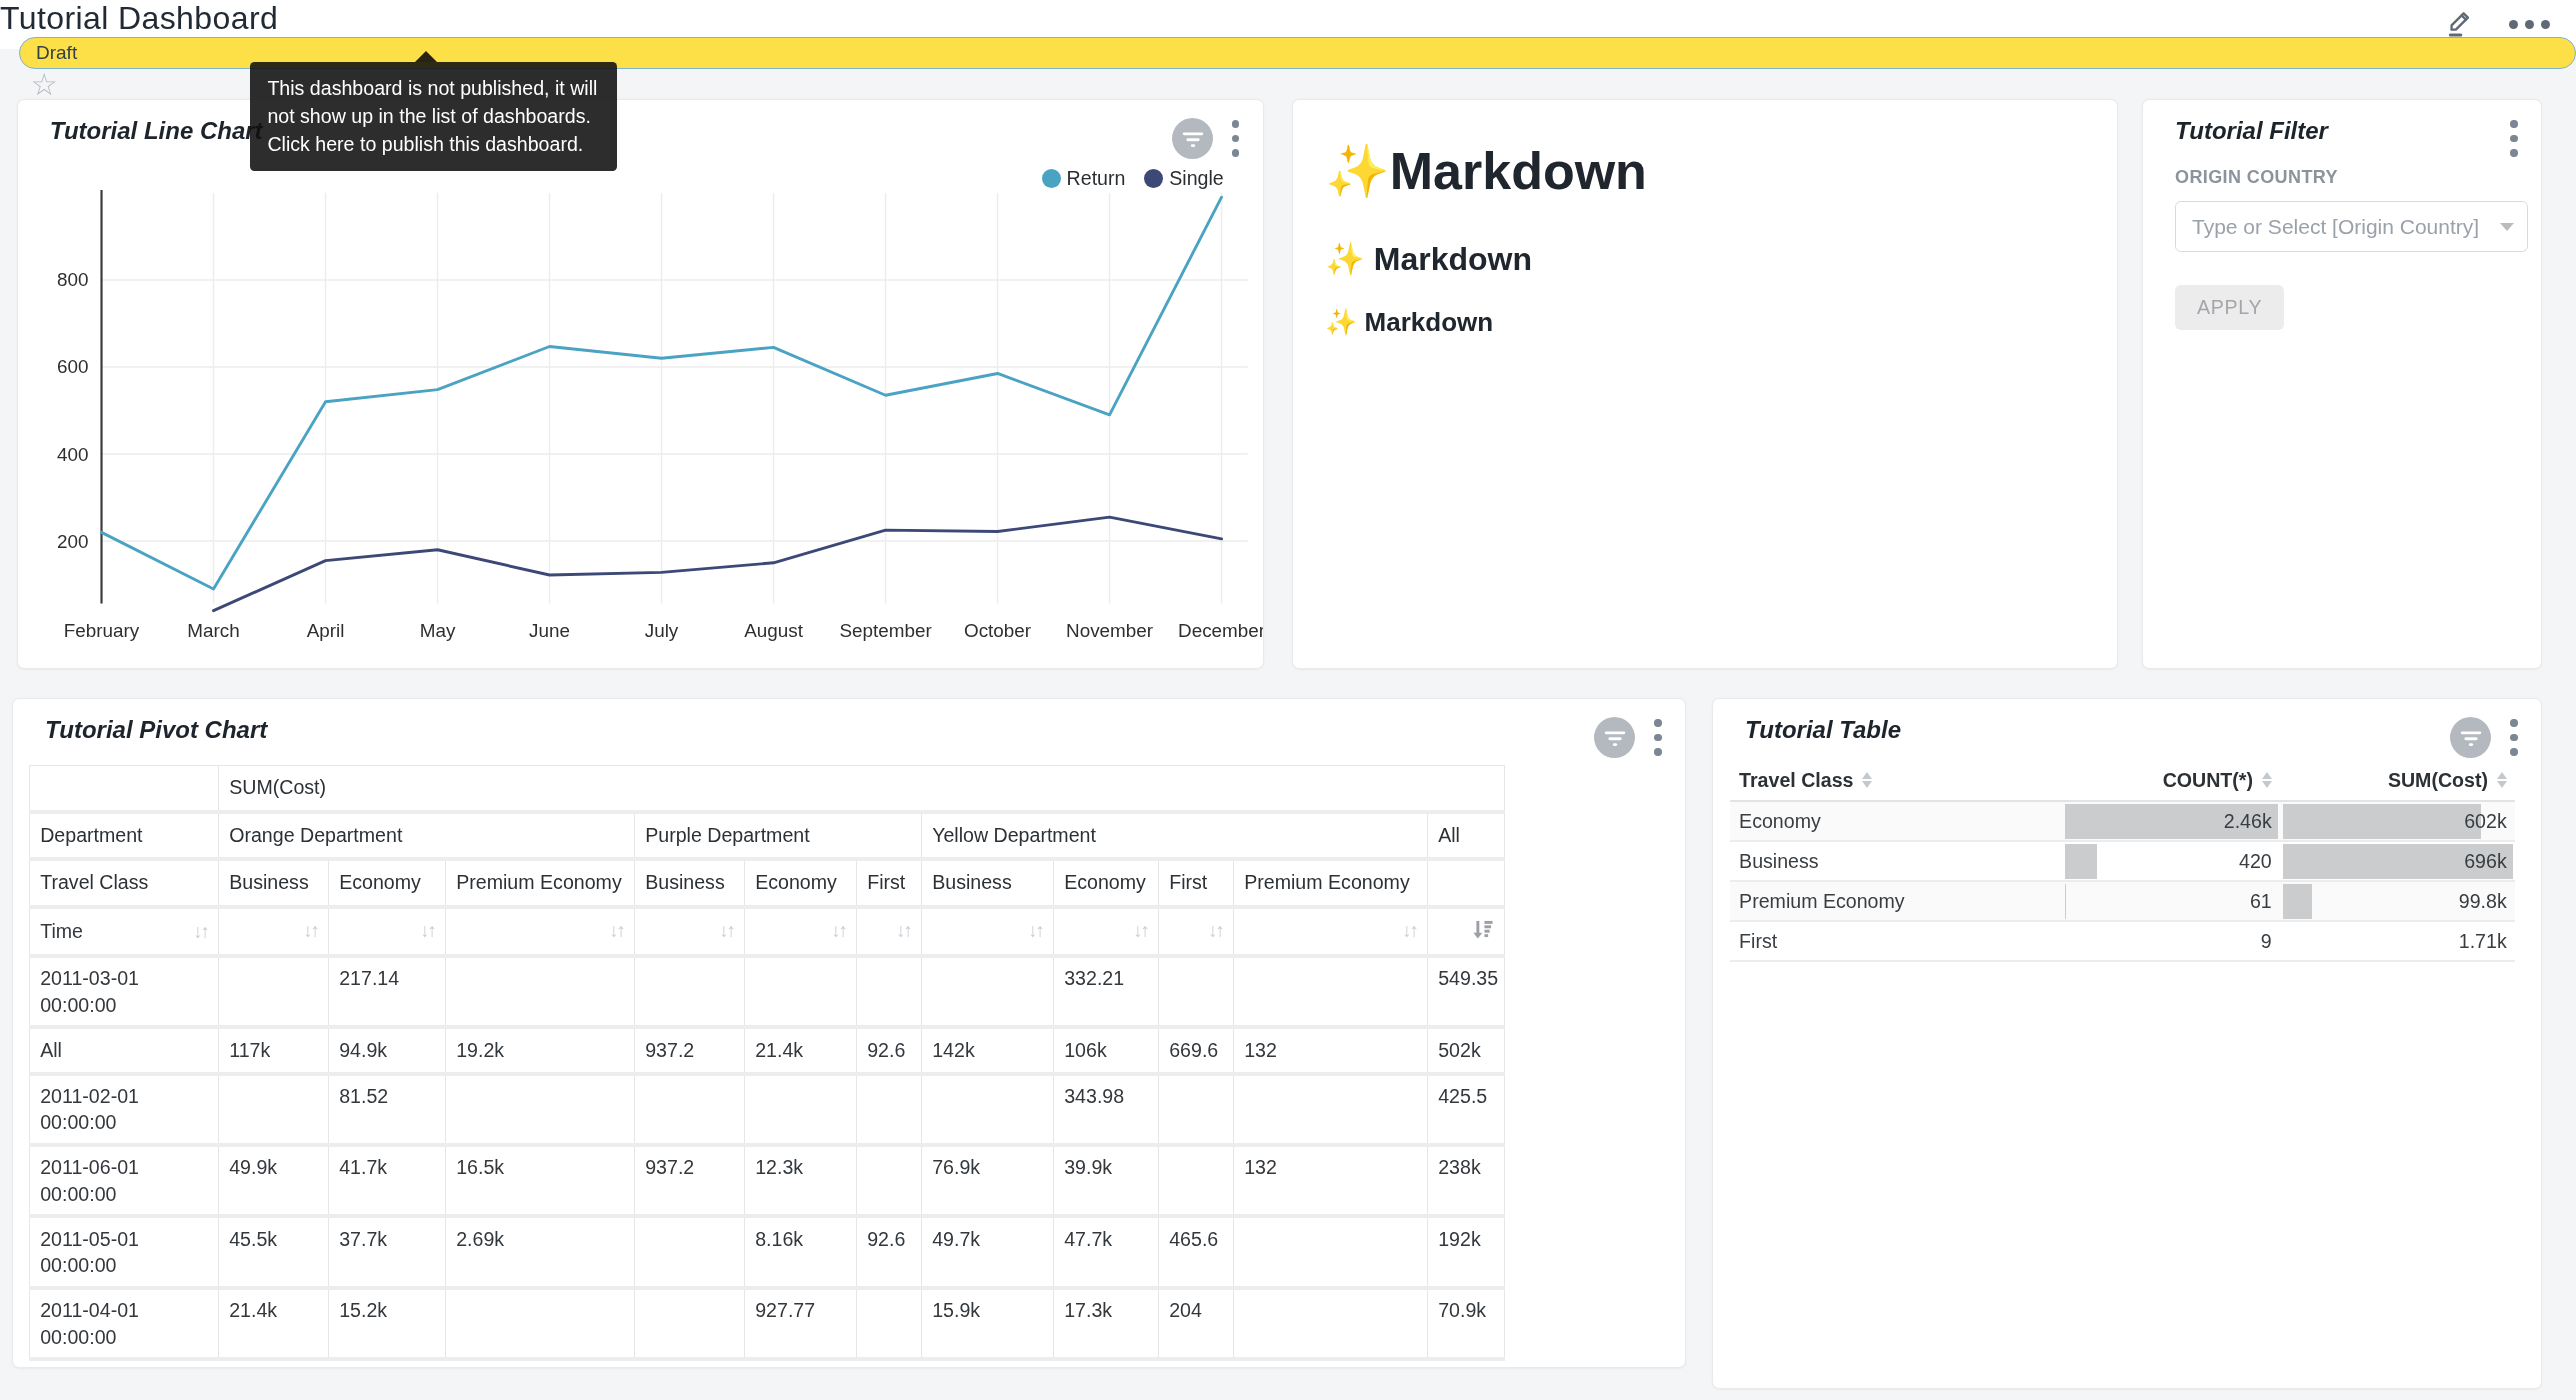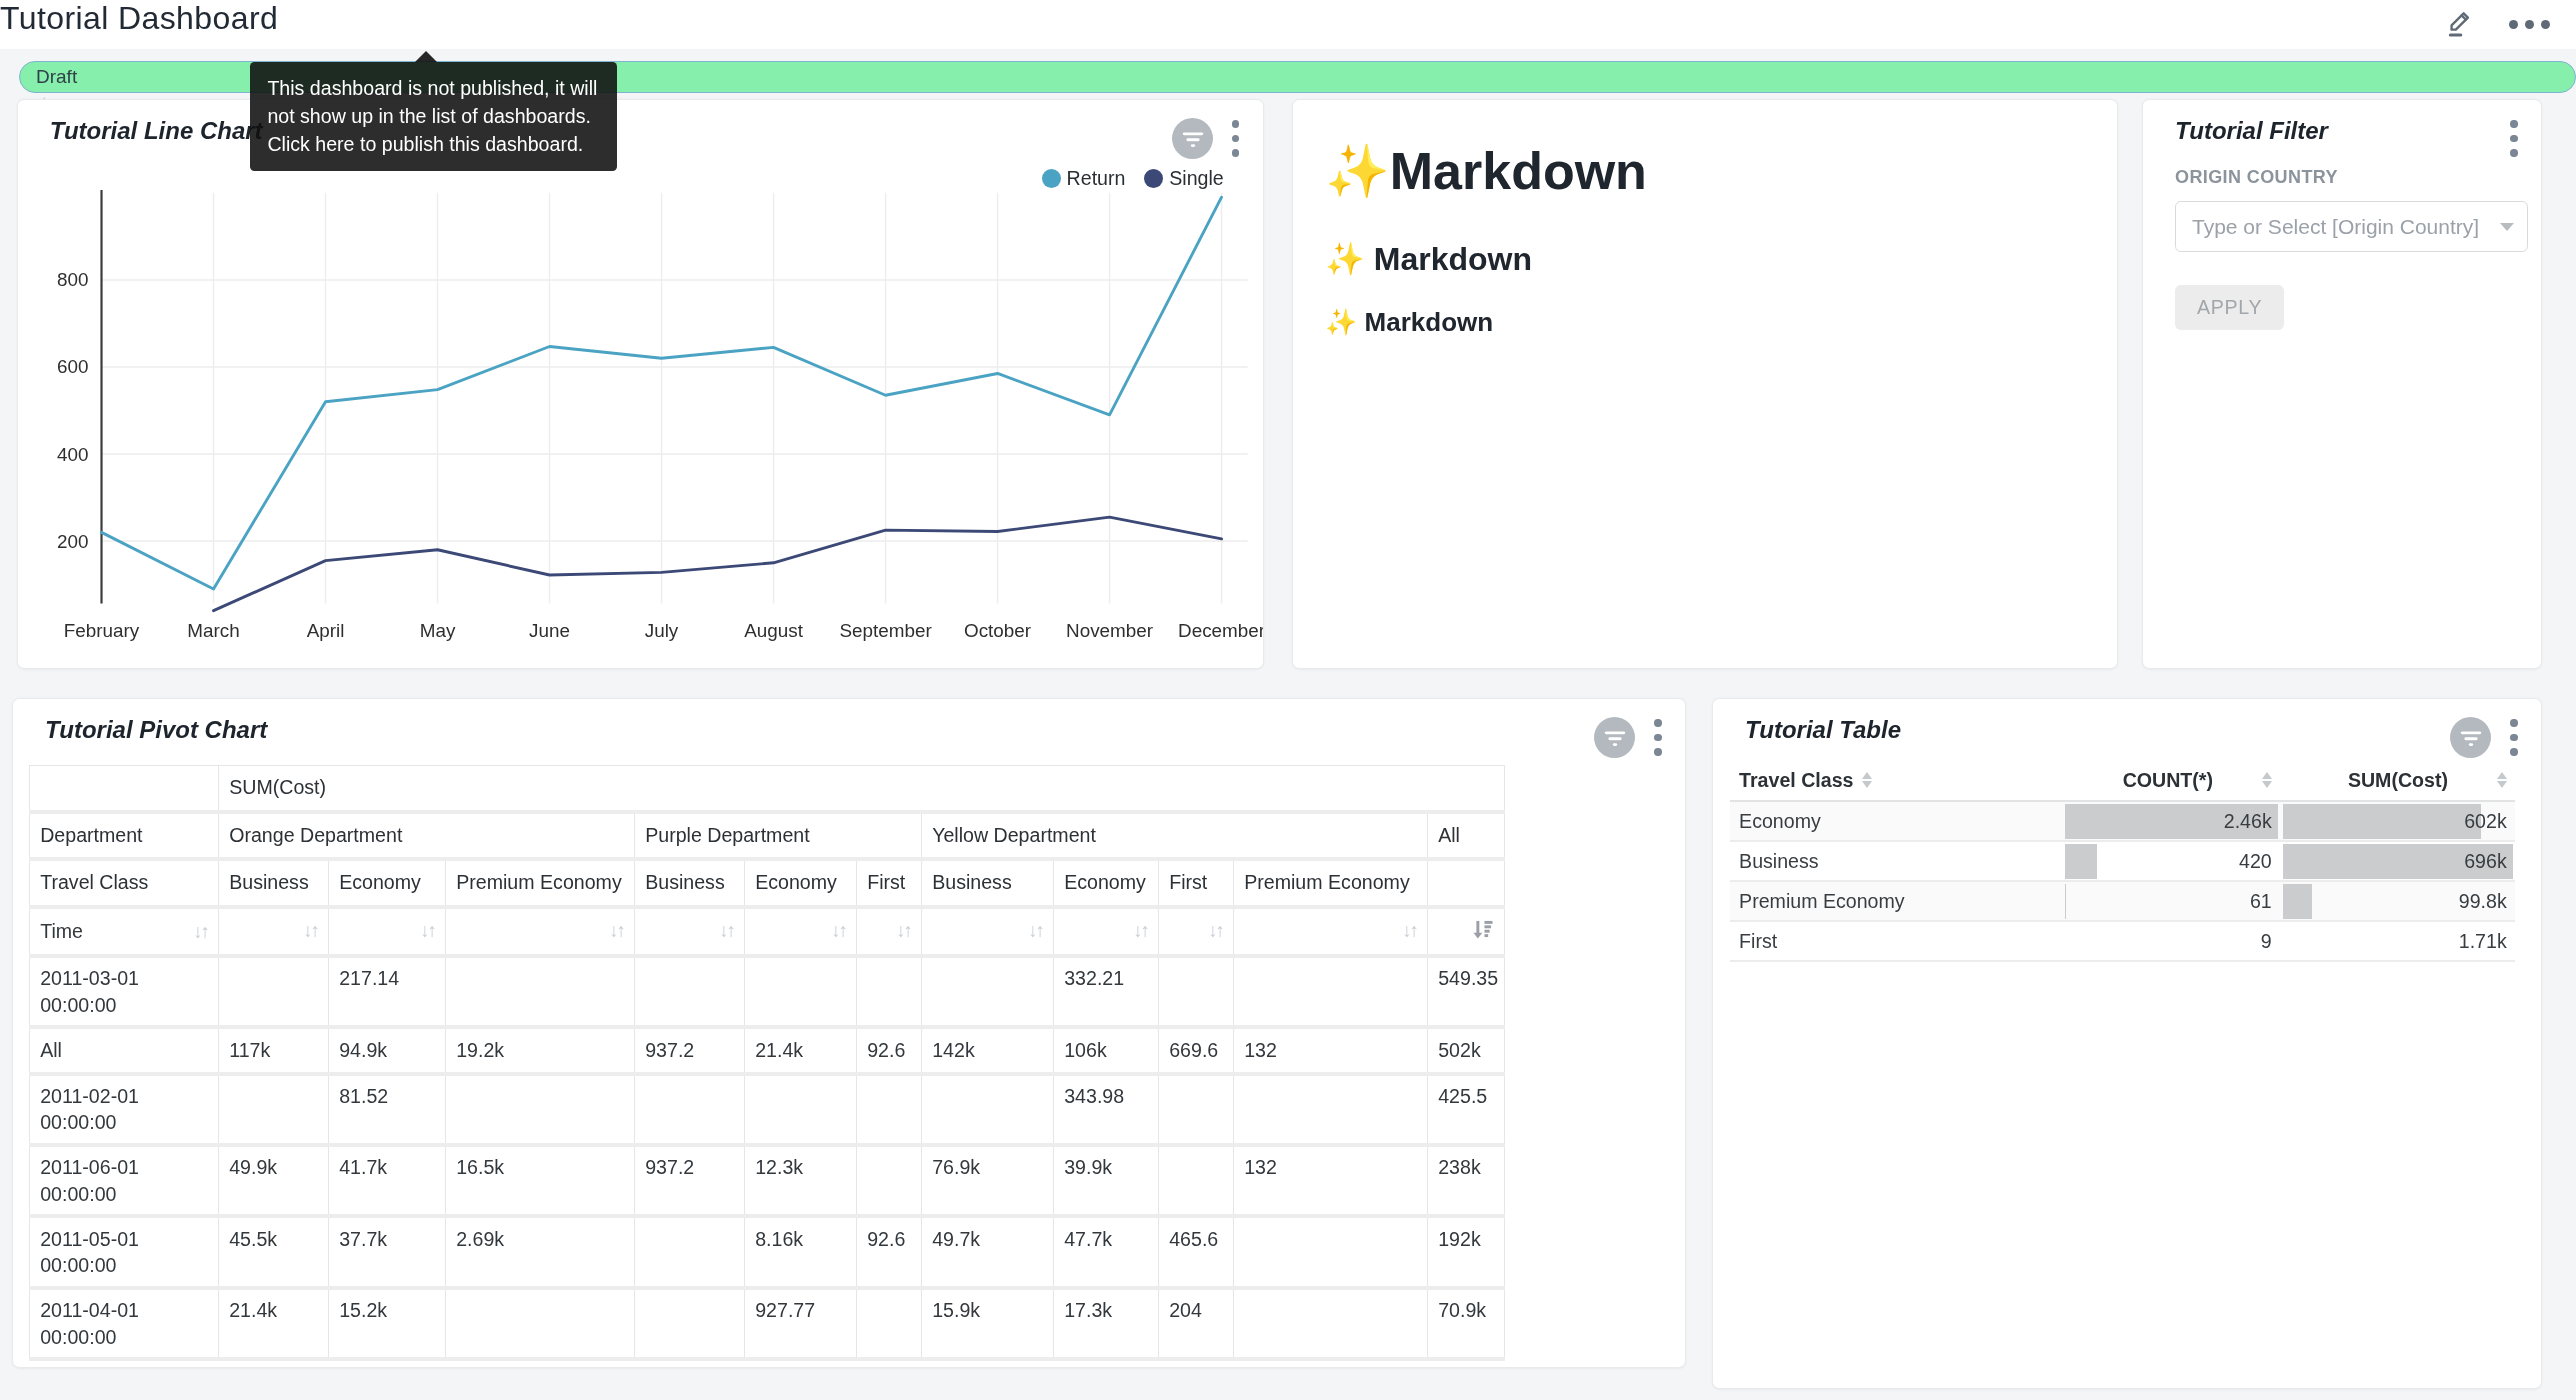--- a/index.html
+++ b/index.html
@@ -1,22 +1,22 @@
 <!DOCTYPE html>
 <html style="font-size:11.6px"><head>
 <meta charset="utf-8">
 <style>
   html,body{margin:0;padding:0;width:2576px;height:1400px;background:#f4f5f6;
     font-family:"Liberation Sans",sans-serif;color:#2f353b;overflow:hidden;}
   
   .topbar{position:absolute;left:0;top:0;width:2576px;height:49px;background:#ffffff;}
   .topbar-inner{display:flex;height:49px;flex-direction:column;}
   .dash-title{font-size:32px;font-weight:500;color:#222b35;letter-spacing:0.4px;}
-  .badge{margin-left:19px;font-size:19px;color:#32404a;background:#86efac;border:1.5px solid #7fb3d2;
-    border-radius:22px;padding:3.6px 16px;line-height:1.2;margin-top:24px;}
+  .badge{margin-left:19px;font-size:19px;color:#32404a;background:#fde047;border:1.5px solid #7fb3d2;
+    border-radius:22px;padding:3.6px 16px;line-height:1.2;}
   .star{margin-left:30.5px;font-size:30.5px;color:#b6bcc2;line-height:1;}
   .topbar-right{position:absolute;right:26px;top:0;height:49px;display:flex;align-items:center;gap:32px;}
   .edit-ic{display:block;}
   .hdots{display:flex;gap:6.5px;align-items:center;}
   .hdots i{width:9.4px;height:9.4px;border-radius:50%;background:#5f6a76;display:block;}
   
   .tooltip{position:absolute;left:250px;top:62px;width:332px;background:rgba(16,16,16,.88);
     color:#fff;font-size:19.6px;line-height:1.42;padding:13px 17.4px;border-radius:4.4px;z-index:60;}
   .tooltip:before{content:"";position:absolute;top:-11px;left:165px;border:11px solid transparent;
     border-bottom-color:rgba(16,16,16,.9);border-top:none;}
@@ -70,21 +70,21 @@
   table.pivot tr:first-child td{border-top:1.5px solid #e6e6e6;}
   table.pivot tr.drow td{height:51px;vertical-align:top;line-height:1.35;}
   table.pivot tr.drow-s td{height:27.6px;vertical-align:middle;}
   .sorter2{float:right;color:#c9ced4;font-size:19px;letter-spacing:-2.2px;}
   .time-cell .sorter2{margin-top:1.5px;}
   
   .ttable-wrap{position:absolute;left:17.4px;top:61px;}
   table.tt{border-collapse:collapse;table-layout:fixed;width:785px;font-size:19.6px;}
   table.tt th{font-weight:700;color:#2c3136;text-align:left;padding:8.7px 8.7px;border-bottom:2.9px solid #e2e3e5;}
   table.tt th .th-in{display:flex;align-items:center;}
-  table.tt th.num .th-in{justify-content:flex-end;gap:40px;}
+  table.tt th.num .th-in{justify-content:flex-end;}
   .tri{display:inline-flex;flex-direction:column;margin-left:8.7px;gap:2.2px;}
   .tri i{width:0;height:0;border-left:5.8px solid transparent;border-right:5.8px solid transparent;display:block;}
   .tri .up{border-bottom:7.3px solid #c4c9ce;}
   .tri .dn{border-top:7.3px solid #c4c9ce;}
   table.tt td{padding:0 8.7px;height:38px;border-bottom:2.2px solid #ececec;color:#383d42;}
   table.tt tr.stripe td{background:#fafafa;}
   td.barcell{position:relative;text-align:right;}
   td.barcell .bar{position:absolute;left:2.2px;top:1.5px;bottom:1.5px;background:#cbcccd;z-index:0;}
   td.barcell .val{position:relative;z-index:1;}
 </style>

